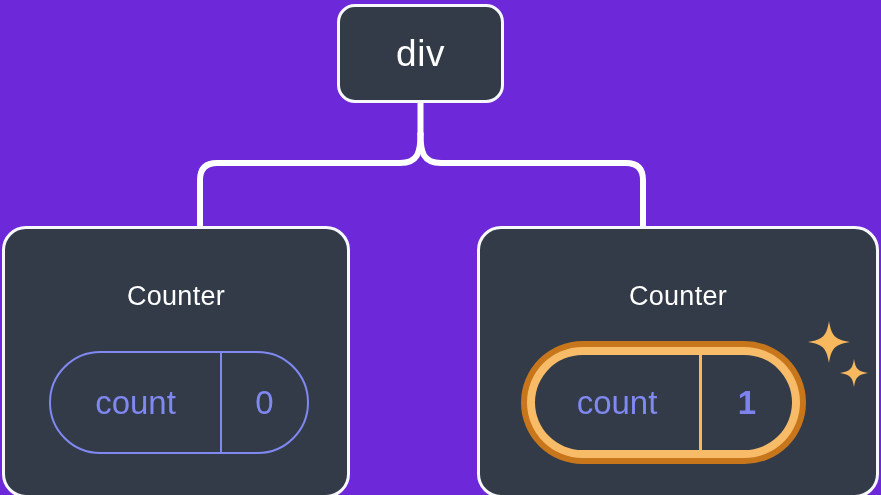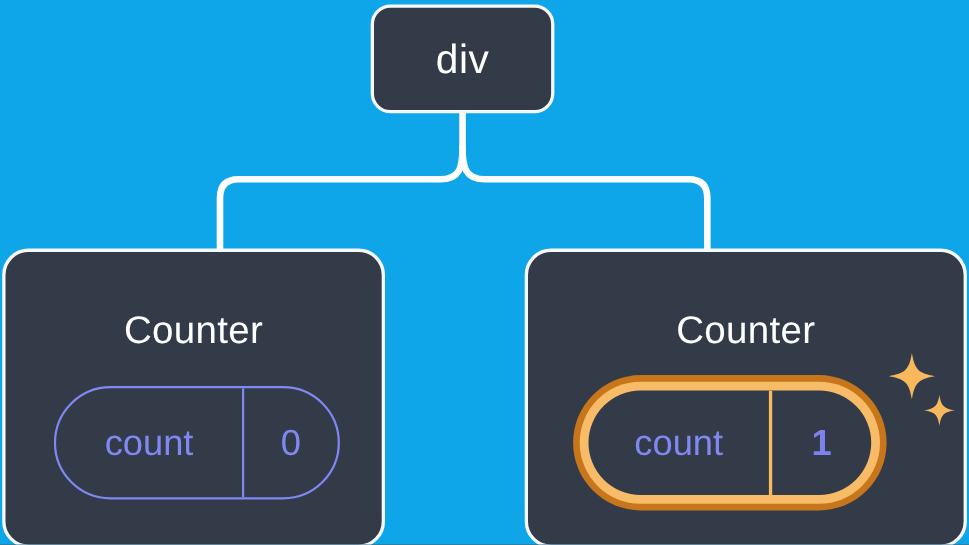--- a/index.html
+++ b/index.html
@@ -11,21 +11,21 @@
     width: 881px;
     height: 495px;
     overflow: hidden;
     font-family: "Liberation Sans", "DejaVu Sans", sans-serif;
     position: relative;
   }
   #stage {
     position: relative;
     width: 881px;
     height: 495px;
-    background: #0ea5e9;
+    background: #6d28d9;
   }
 
   
   #connectors {
     position: absolute;
     left: 0;
     top: 0;
     width: 881px;
     height: 495px;
     pointer-events: none;
@@ -64,21 +64,21 @@
   .node-left  { left: 2px;   width: 348px; }
   .node-right { left: 477px; width: 402px; }
 
   .node-child .node-title {
     position: absolute;
     left: 0;
     right: 0;
     top: 54px;
     text-align: center;
     color: #ffffff;
-    font-size: 35px;
+    font-size: 27px;
     line-height: 1;
     letter-spacing: 0.3px;
   }
 
   
   .pill {
     position: absolute;
     box-sizing: border-box;
     display: flex;
     align-items: stretch;

